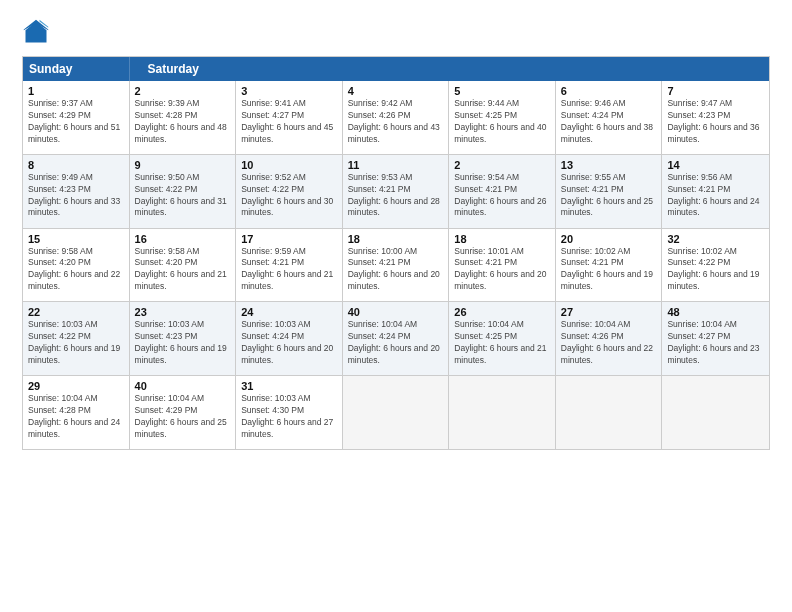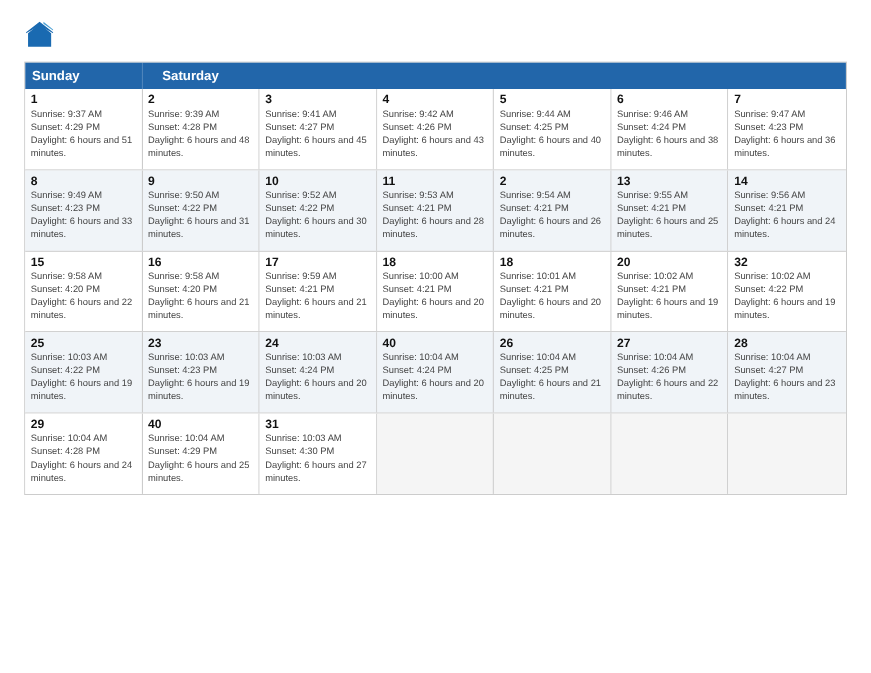--- a/index.html
+++ b/index.html
@@ -310,21 +310,21 @@
             <span class="day-num">32</span>
         <div class="info">
           Sunrise: 10:02 AM<br>
           Sunset: 4:22 PM<br>
           Daylight: 6 hours and 19 minutes.
         </div>
           </div>
         </div>
         <div class="cal-row alt-row">
           <div class="cal-cell">
-            <span class="day-num">25</span>
+            <span class="day-num">22</span>
         <div class="info">
           Sunrise: 10:03 AM<br>
           Sunset: 4:22 PM<br>
           Daylight: 6 hours and 19 minutes.
         </div>
           </div>
           <div class="cal-cell">
             <span class="day-num">23</span>
         <div class="info">
           Sunrise: 10:03 AM<br>
@@ -358,21 +358,21 @@
           </div>
           <div class="cal-cell">
             <span class="day-num">27</span>
         <div class="info">
           Sunrise: 10:04 AM<br>
           Sunset: 4:26 PM<br>
           Daylight: 6 hours and 22 minutes.
         </div>
           </div>
           <div class="cal-cell">
-            <span class="day-num">28</span>
+            <span class="day-num">48</span>
         <div class="info">
           Sunrise: 10:04 AM<br>
           Sunset: 4:27 PM<br>
           Daylight: 6 hours and 23 minutes.
         </div>
           </div>
         </div>
         <div class="cal-row">
           <div class="cal-cell">
             <span class="day-num">29</span>

